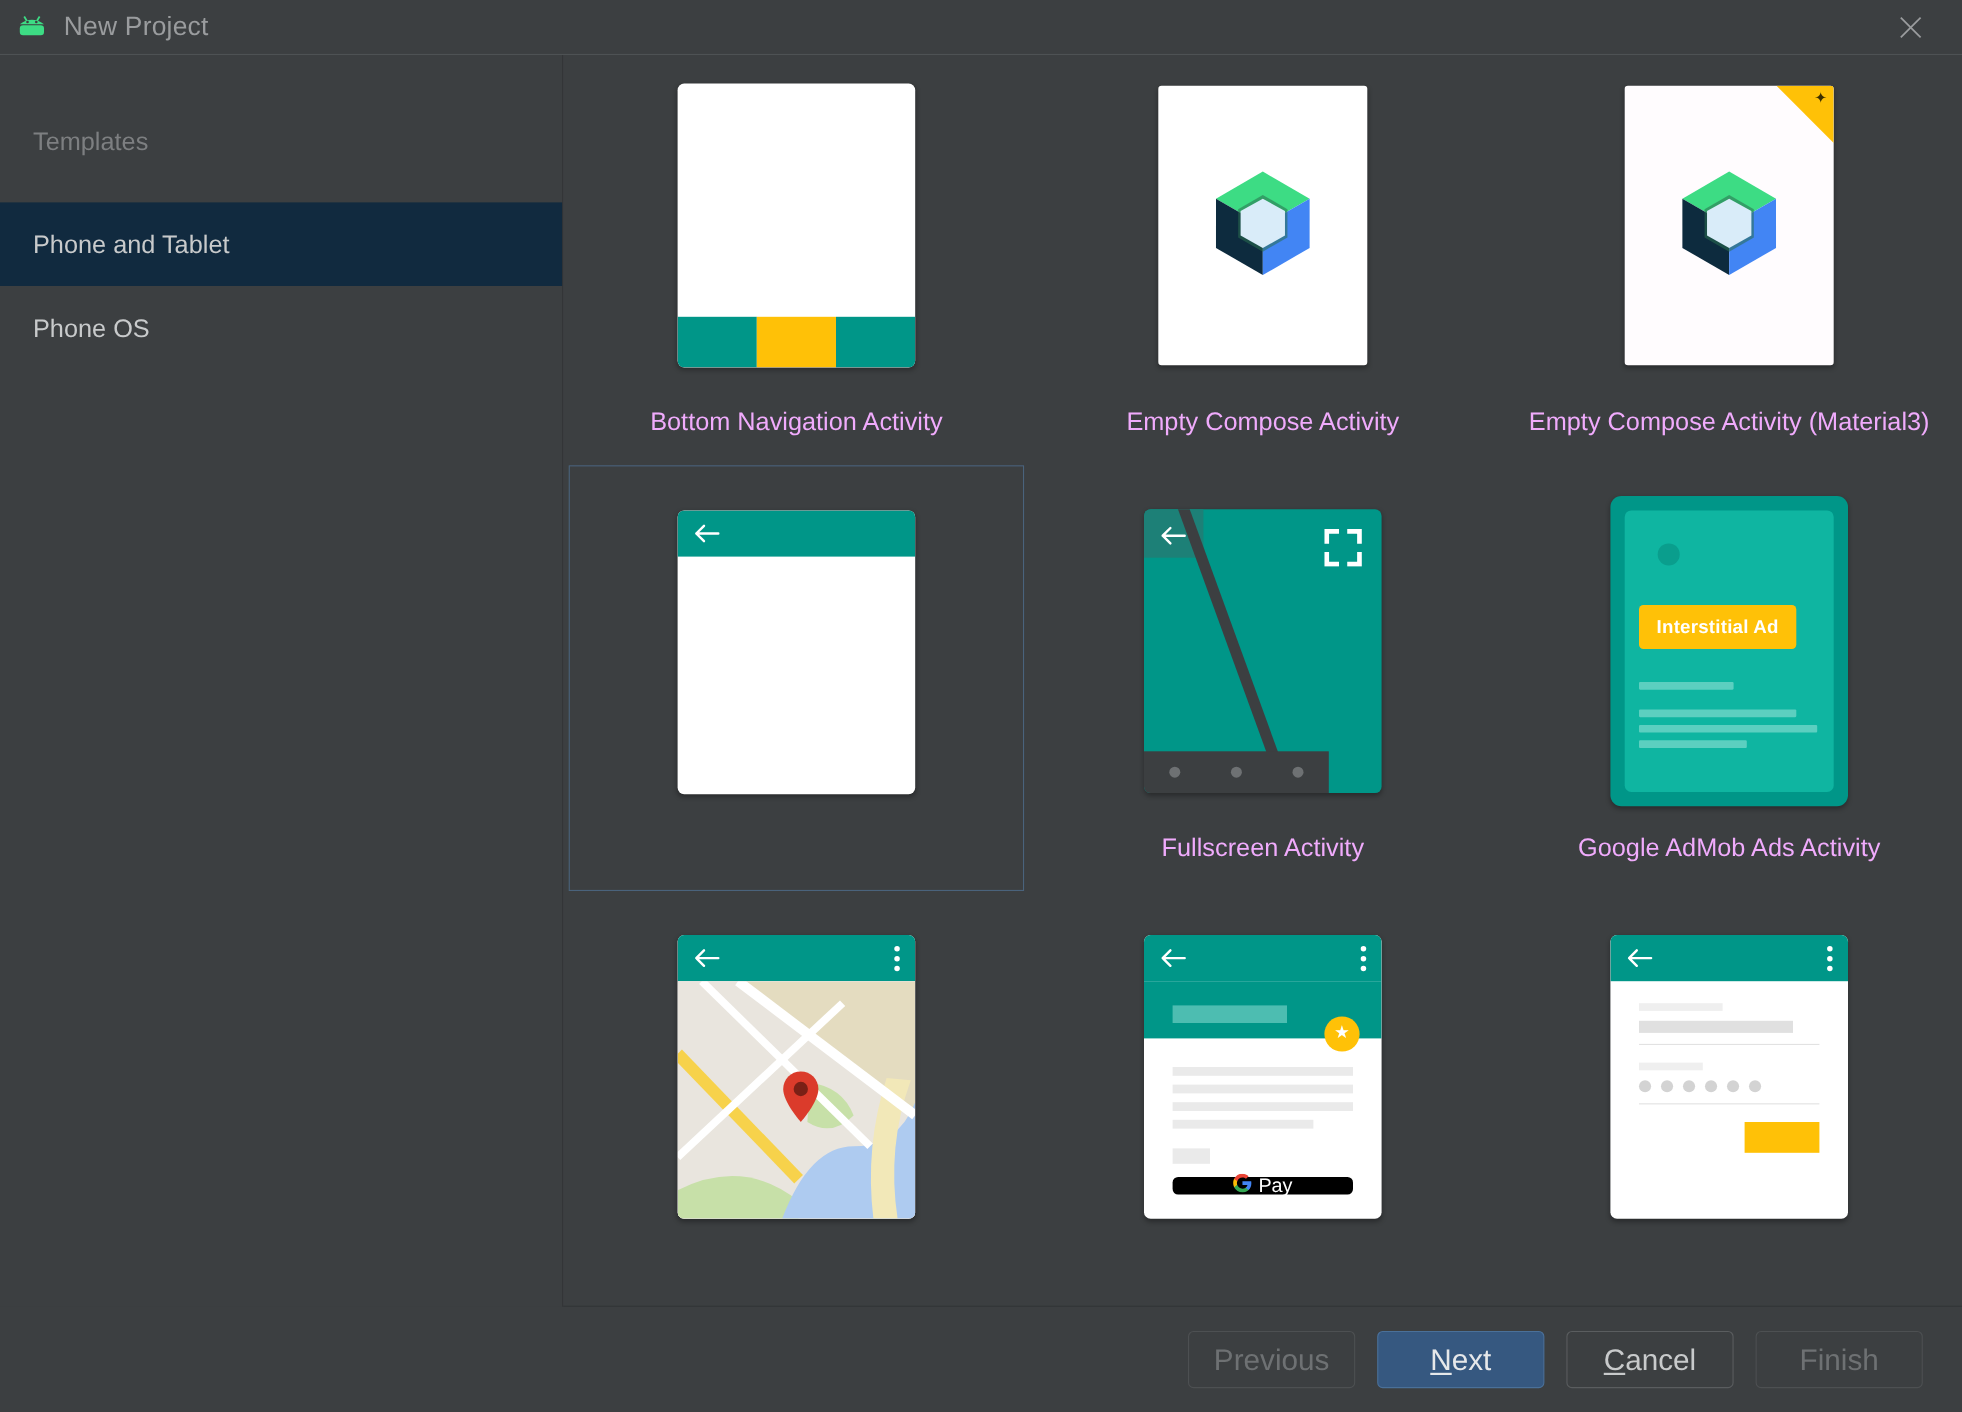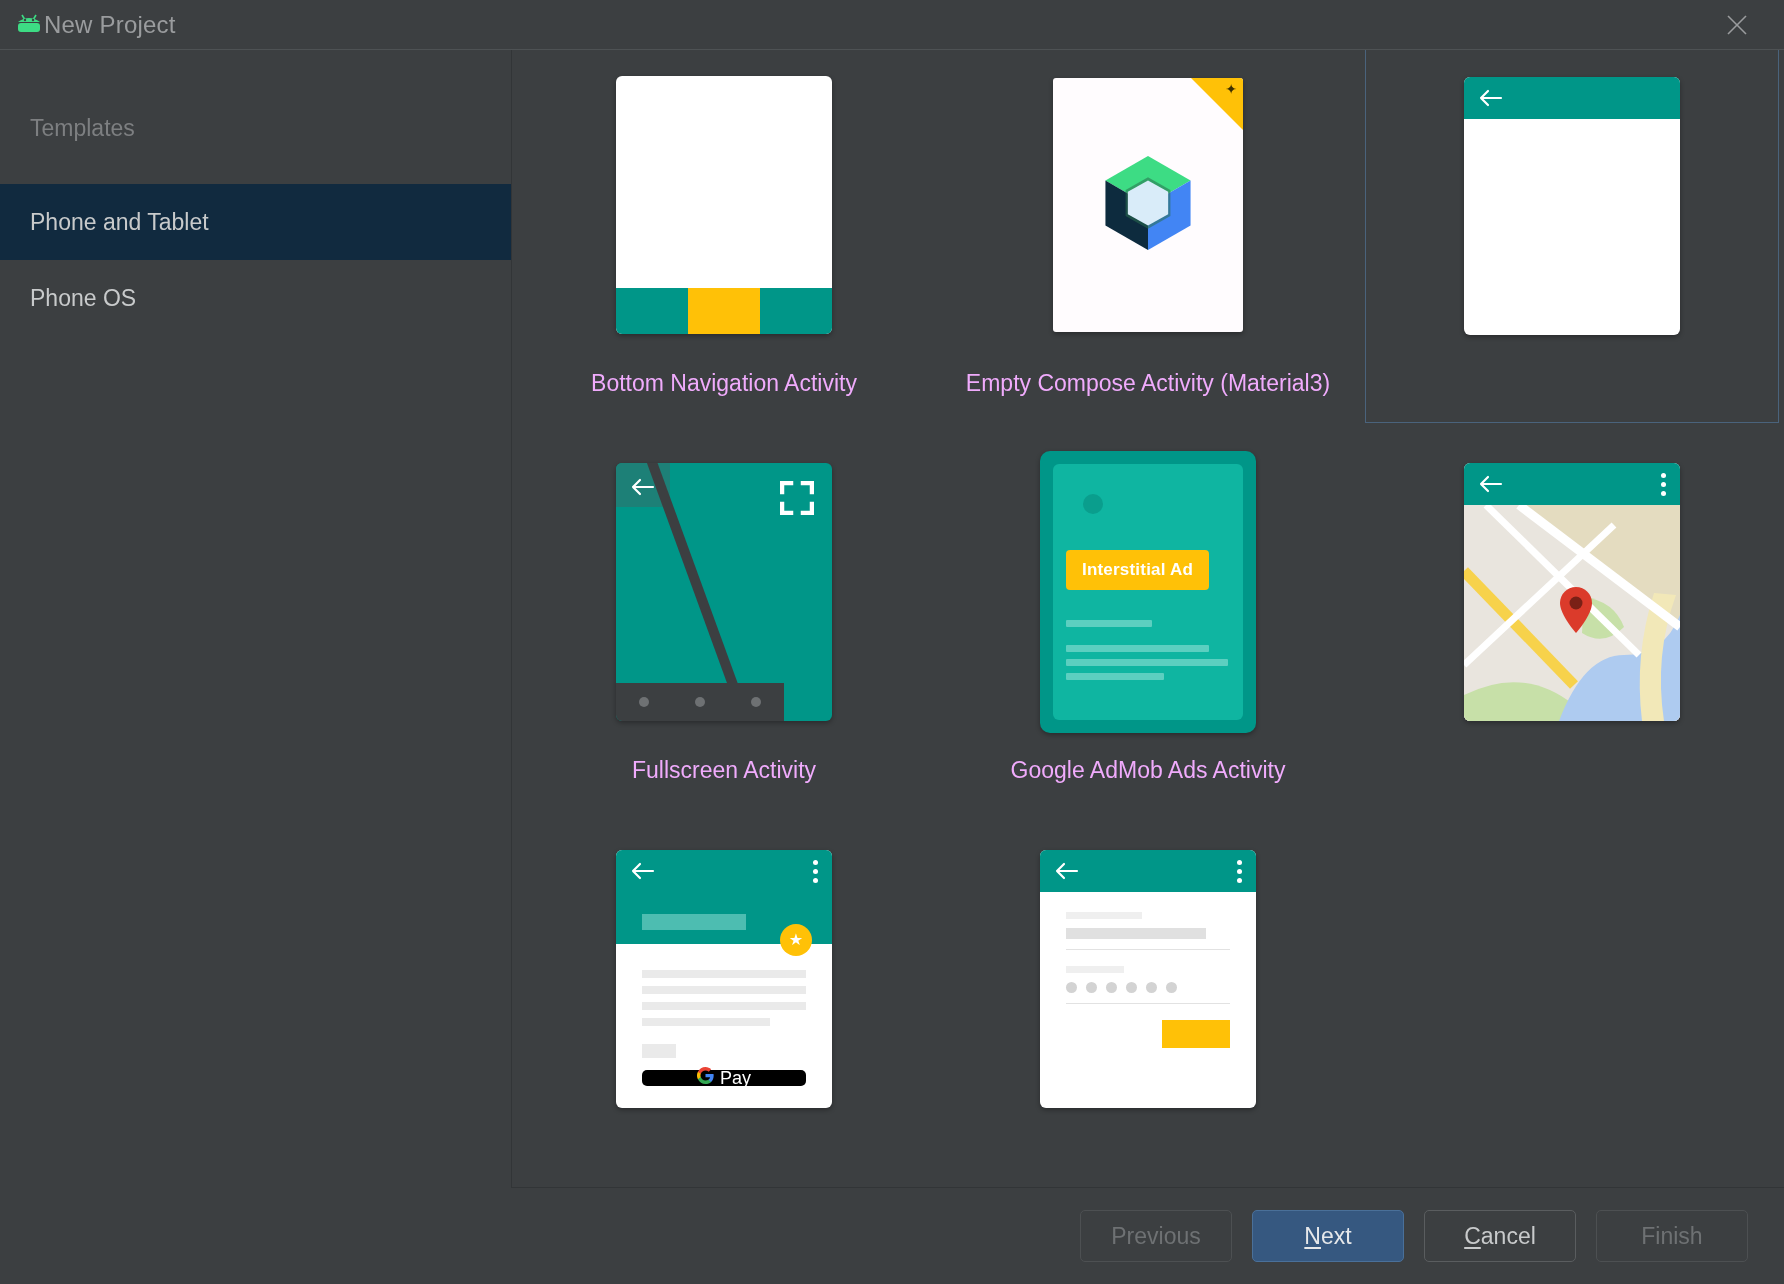--- a/index.html
+++ b/index.html
@@ -27,20 +27,21 @@
     flex: 0 0 50px;
     background: #3c3f41;
     display: flex;
     align-items: center;
     padding: 0 0 0 14px;
     border-bottom: 1px solid #4e5254;
     position: relative;
   }
   .android-icon { width: 30px; height: 22px; position: relative; flex: 0 0 30px; }
   .title-text {
+    margin-left: 14px;
     font-size: 24px;
     color: #9a9c9e;
     letter-spacing: .2px;
   }
   .close-btn {
     position: absolute;
     right: 30px; top: 8px;
     width: 34px; height: 34px;
     display: flex; align-items: center; justify-content: center;
   }
@@ -238,21 +239,21 @@
     display: flex;
     align-items: center;
     justify-content: flex-end;
     padding-right: 36px;
     gap: 20px;
   }
   .btn {
     min-width: 152px;
     height: 52px;
     border-radius: 5px;
-    font-size: 23px;
+    font-size: 27px;
     display: flex;
     align-items: center;
     justify-content: center;
     border: 1px solid #5a5d5f;
     background: #3c3f41;
     color: #c8cacb;
   }
   .btn.disabled { color: #6e7173; border-color: #4d5052; }
   .btn.primary { background: #365880; border-color: #4a7099; color: #e6e8ea; }
   .btn u { text-underline-offset: 3px; }
@@ -305,20 +306,36 @@
               <div class="bnav">
                 <span class="teal"></span>
                 <span class="amber"></span>
                 <span class="teal"></span>
               </div>
             </div>
           </div>
           <div class="tile-label">Bottom Navigation Activity</div>
         </div>
 
+        <div class="tile">
+          <div class="thumb-wrap">
+            <div class="compose-card">
+              <span>
+                <svg width="112" height="112" viewBox="0 0 100 100">
+                  <path d="M50 8 L88 30 L50 52 L12 30 Z" fill="#3ddc84"></path>
+                  <path d="M12 30 L50 52 L50 92 L12 70 Z" fill="#0d2b3e"></path>
+                  <path d="M88 30 L88 70 L50 92 L50 52 Z" fill="#4285f4"></path>
+                  <path d="M50 27 L70 38.5 L70 61.5 L50 73 L30 61.5 L30 38.5 Z" fill="#2a6d4e" opacity=".55"></path>
+                  <path d="M50 30 L68 40 L68 60 L50 70 L32 60 L32 40 Z" fill="#d9ecf9"></path>
+                </svg>
+              </span>
+            </div>
+          </div>
+          <div class="tile-label">Empty Compose Activity</div>
+        </div>
 
         <div class="tile">
           <div class="thumb-wrap">
             <div class="compose-card" style="background:#fffcfe">
               <span class="corner-ribbon"></span>
               <span class="corner-ribbon-glyph">✦</span>
               <span>
                 <svg width="112" height="112" viewBox="0 0 100 100">
                   <path d="M50 8 L88 30 L50 52 L12 30 Z" fill="#3ddc84"></path>
                   <path d="M12 30 L50 52 L50 92 L12 70 Z" fill="#0d2b3e"></path>

